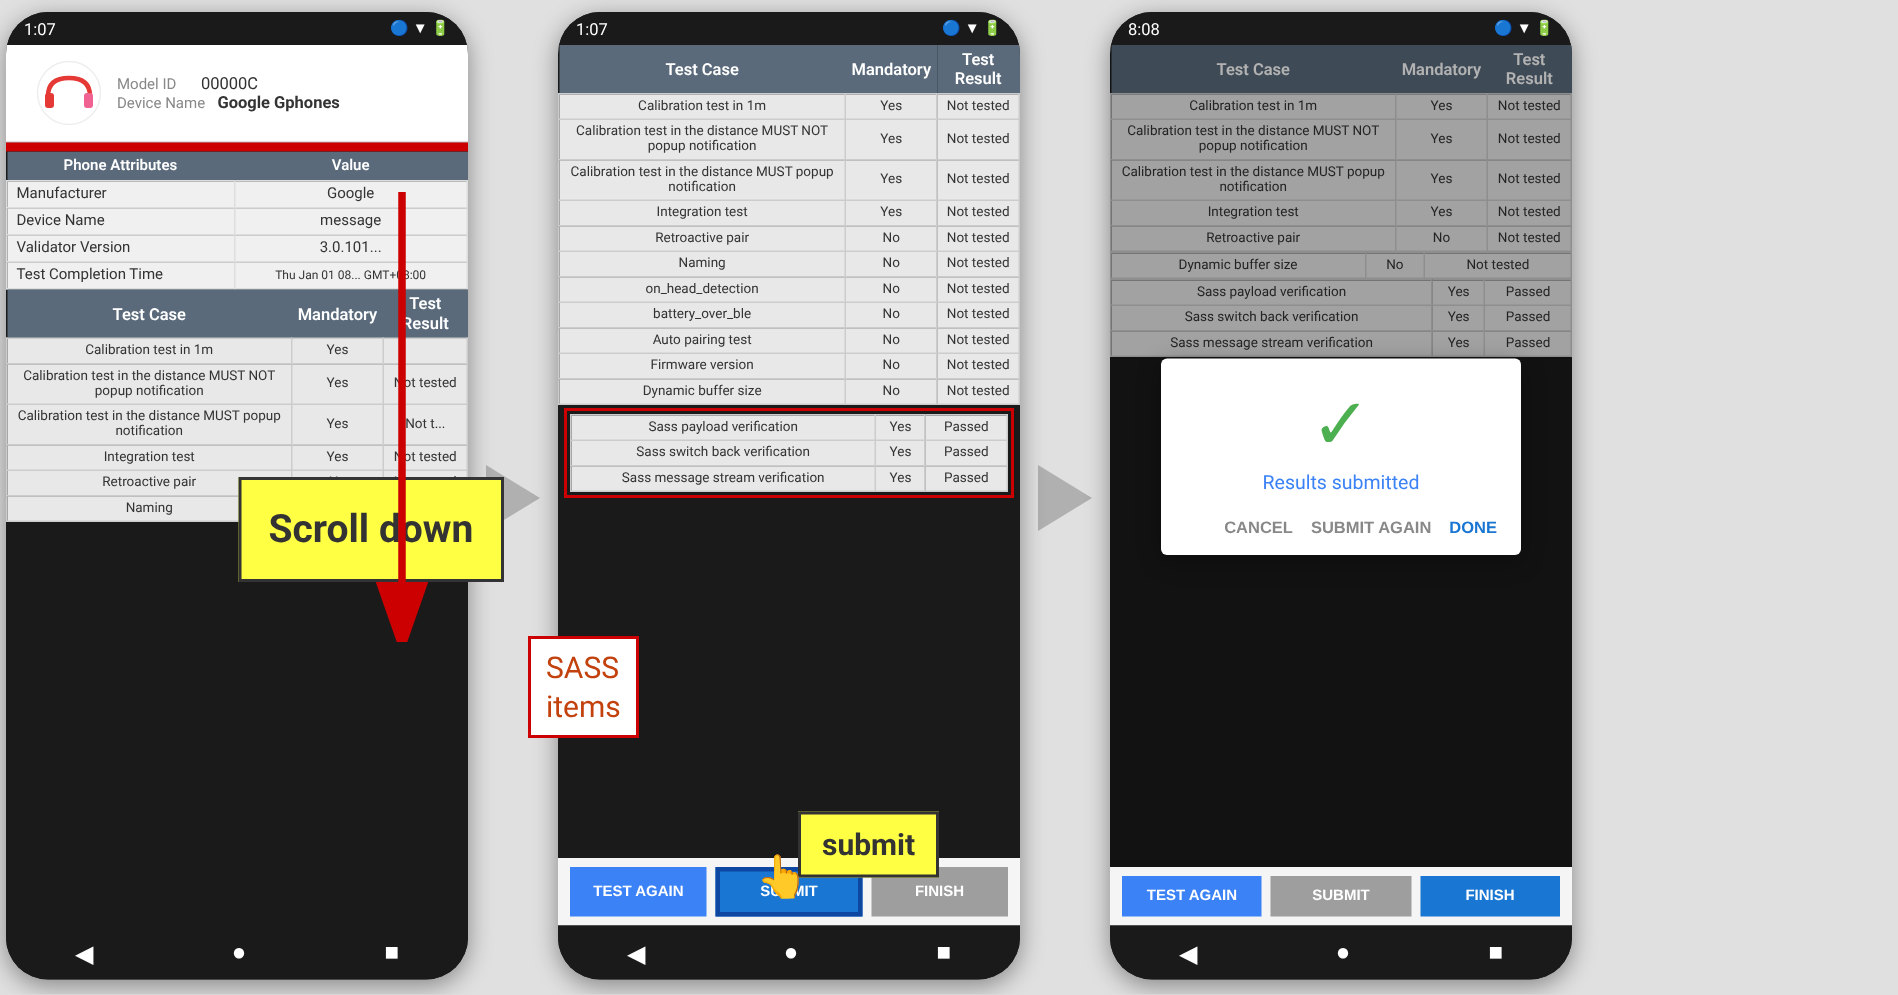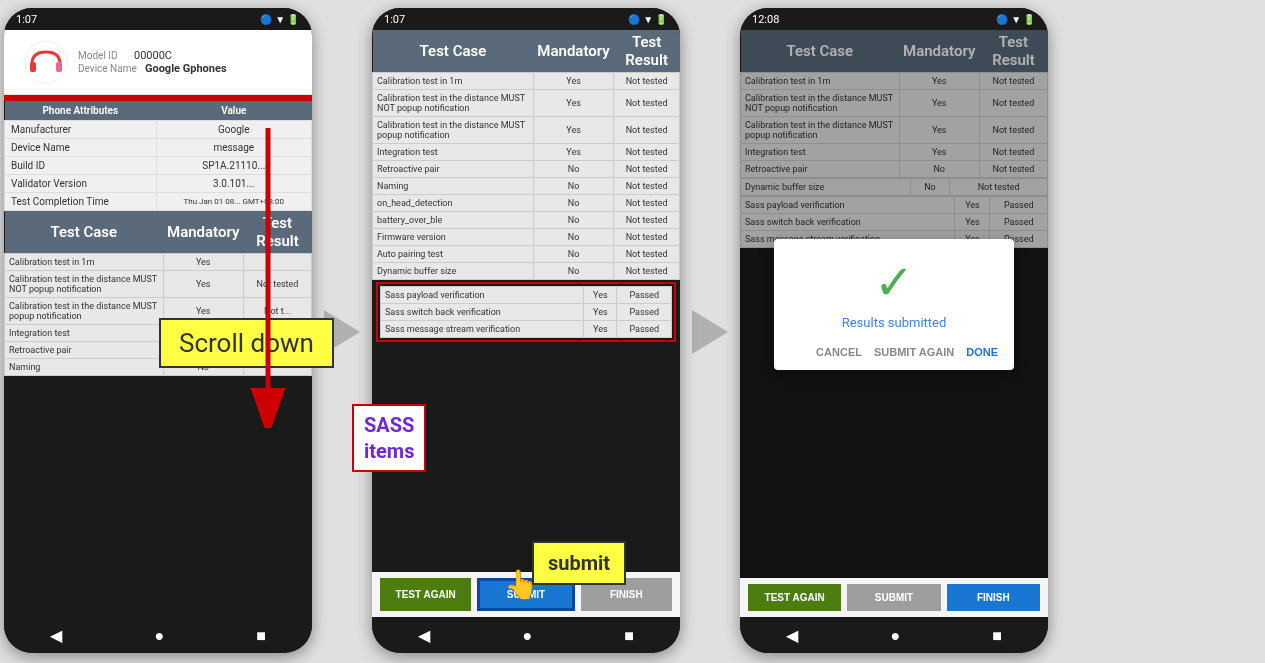--- a/index.html
+++ b/index.html
@@ -132,42 +132,42 @@
       border-collapse: collapse;
       font-size: 9px;
     }
 
     .test-table th {
       background: #5a6a7a;
       color: white;
       padding: 3px 4px;
       font-weight: 600;
       text-align: center;
-      font-size: 15px;
+      font-size: 11px;
     }
 
     .test-table td {
       background: #e8e8e8;
       border: 1px solid #ccc;
       padding: 3px 4px;
       text-align: center;
       font-size: 9px;
       color: #333;
     }
 
-    .test-table td:first-child { text-align: left; }
+    .test-table td:first-child { text-align: center; }
 
     
     .scroll-annotation {
       position: absolute;
       background: #ffff44;
       border: 2px solid #333;
-      padding: 8px 18px;
+      padding: 18px 18px;
       font-size: 26px;
-      font-weight: normal;
+      font-weight: bold;
       color: #333;
       z-index: 10;
       top: 310px;
       left: 155px;
       white-space: nowrap;
     }
 
     
     .red-arrow {
       position: absolute;
@@ -197,21 +197,21 @@
     
     .btn-row {
       display: flex;
       gap: 6px;
       padding: 6px 8px;
       background: #f5f5f5;
       flex-shrink: 0;
     }
 
     .btn-test-again {
-      background: #4d7c0f;
+      background: #3b82f6;
       color: white;
       border: none;
       padding: 8px 12px;
       font-size: 10px;
       font-weight: bold;
       cursor: pointer;
       flex: 1;
       text-transform: uppercase;
     }
 
@@ -379,24 +379,20 @@
           <tbody>
             <tr>
               <td>Manufacturer</td>
               <td>Google</td>
             </tr>
             <tr>
               <td>Device Name</td>
               <td>message</td>
             </tr>
             <tr>
-              <td>Build ID</td>
-              <td>SP1A.21110...</td>
-            </tr>
-            <tr>
               <td>Validator Version</td>
               <td>3.0.101...</td>
             </tr>
             <tr>
               <td>Test Completion Time</td>
               <td style="font-size:8px;">Thu Jan 01 08... GMT+08:00</td>
             </tr>
           </tbody>
         </table>
 
@@ -520,26 +516,26 @@
               <td>on_head_detection</td>
               <td>No</td>
               <td>Not tested</td>
             </tr>
             <tr>
               <td>battery_over_ble</td>
               <td>No</td>
               <td>Not tested</td>
             </tr>
             <tr>
+              <td>Auto pairing test</td>
+              <td>No</td>
+              <td>Not tested</td>
+            </tr>
+            <tr>
               <td>Firmware version</td>
-              <td>No</td>
-              <td>Not tested</td>
-            </tr>
-            <tr>
-              <td>Auto pairing test</td>
               <td>No</td>
               <td>Not tested</td>
             </tr>
             <tr>
               <td>Dynamic buffer size</td>
               <td>No</td>
               <td>Not tested</td>
             </tr>
           </tbody>
         </table>
@@ -573,42 +569,42 @@
         <button class="btn-finish">FINISH</button>
       </div>
 
       <div class="phone-nav-bar">
         <span class="nav-btn">◀</span>
         <span class="nav-btn">●</span>
         <span class="nav-btn">■</span>
       </div>
     </div>
 
-    <div style="position:absolute; top:396px; left:-20px; z-index:10;
+    <div style="position:absolute; top:416px; left:-20px; z-index:10;
                 background:white; border:2px solid #cc0000; padding:6px 10px;
-                font-size:20px; font-weight:bold; color:#6d28d9; line-height:1.3;">
+                font-size:20px; font-weight:normal; color:#c2410c; line-height:1.3;">
       SASS<br>items
     </div>
 
     <div style="position:absolute; bottom:68px; left:160px; z-index:20;
                 background:#ffff44; border:2px solid #333; padding:8px 14px;
                 font-size:20px; font-weight:bold; color:#333;">submit</div>
 
     <div style="position:absolute; bottom:52px; left:132px; z-index:20; font-size:28px;">👆</div>
   </div>
 
   <div class="arrow-connector">
     <div class="arrow-right"></div>
   </div>
 
   <div class="phone-wrapper" style="position:relative; flex-shrink:0;">
     <div class="phone">
 
       <div class="phone-status-bar">
-        <span>12:08</span>
+        <span>8:08</span>
         <div class="phone-status-right">
           <span style="font-size:10px;">🔵 ▼ 🔋</span>
         </div>
       </div>
 
       <div class="scrollable-content" style="position:relative;">
         <table class="test-table">
           <thead>
             <tr>
               <th>Test Case</th>

